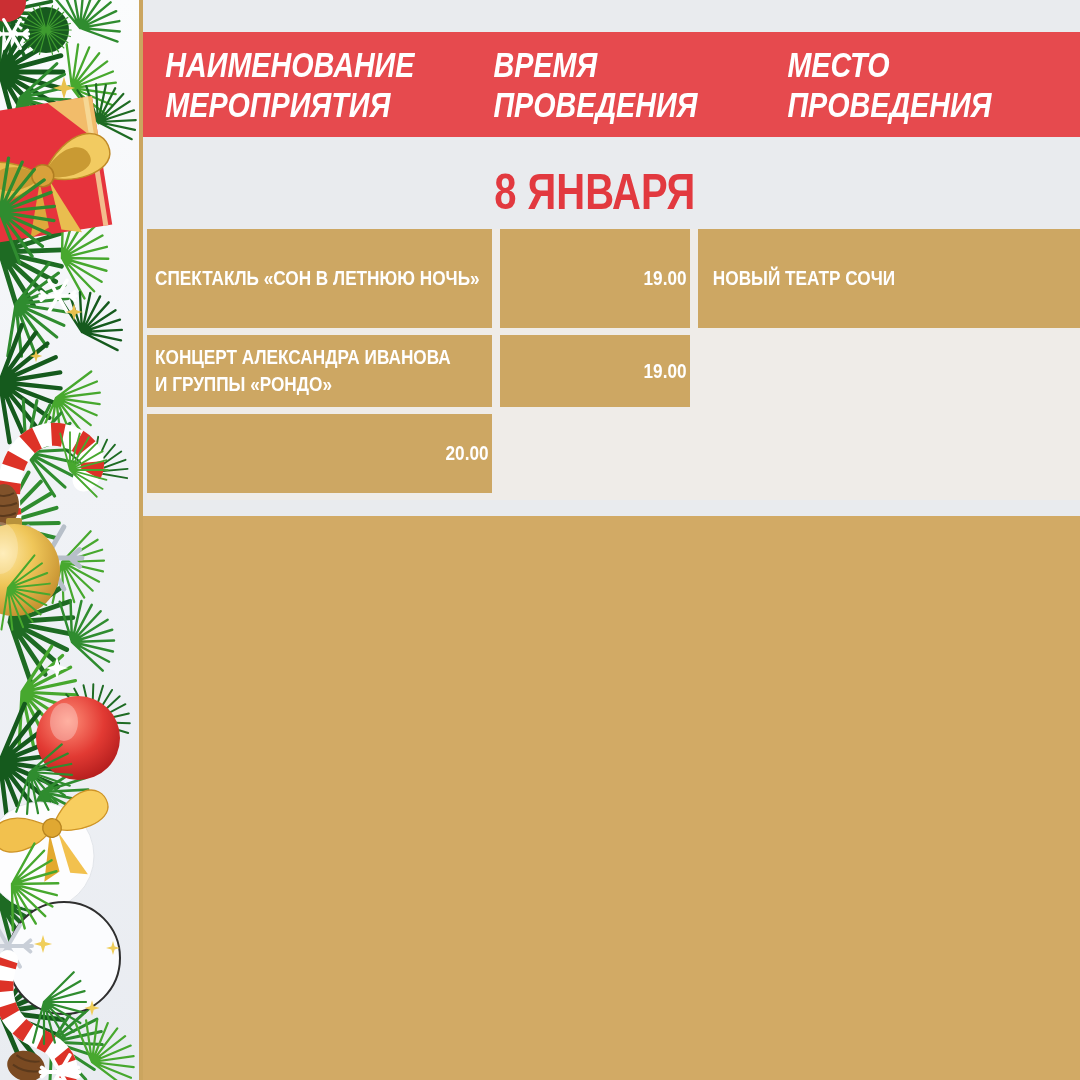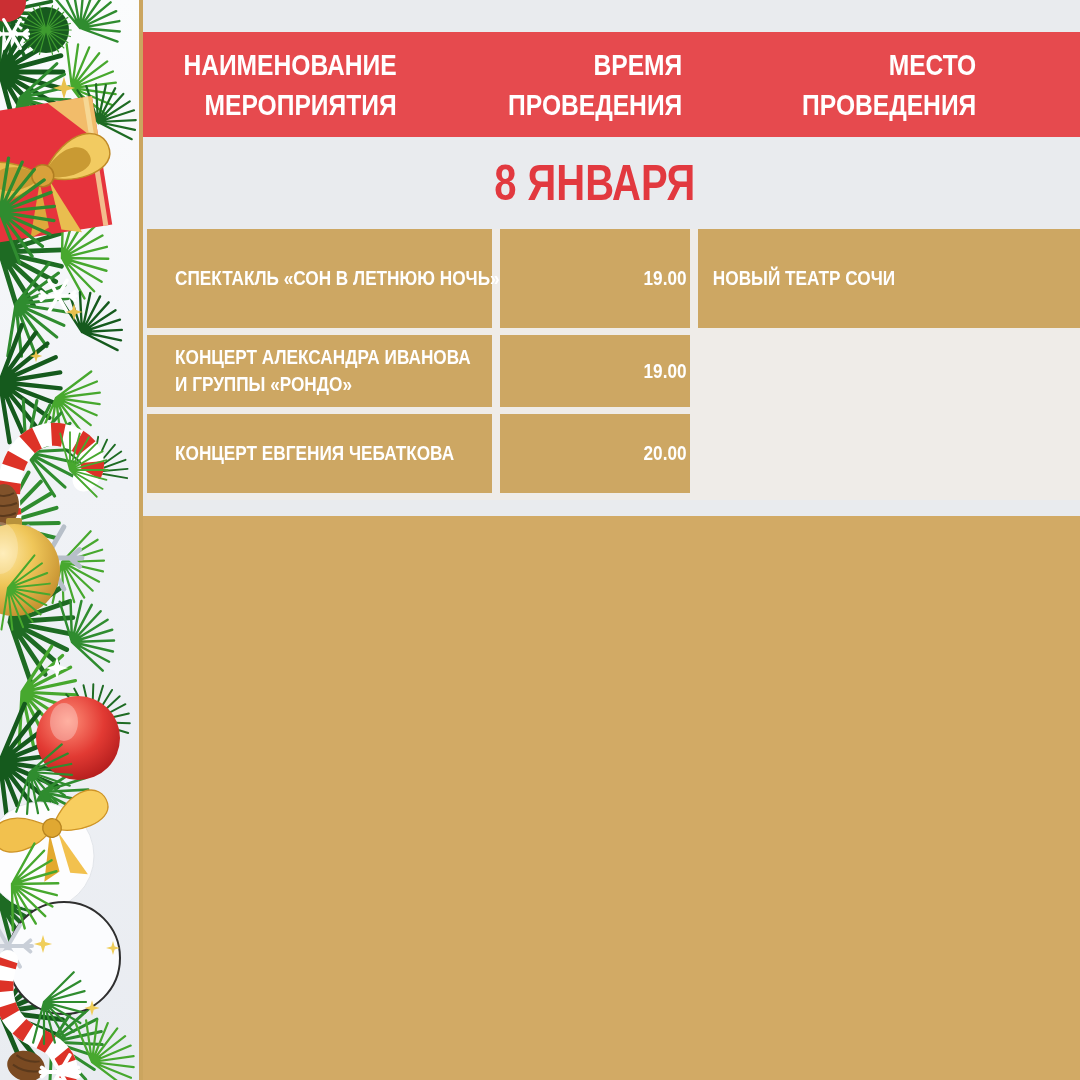--- a/index.html
+++ b/index.html
@@ -17,47 +17,47 @@
     position:absolute;left:139px;top:0;width:4px;height:1080px;background:#CBA55F;
   }
   
   .content{position:absolute;left:143px;top:0;right:0;height:1080px;}
   .red-header{
     position:absolute;left:0;top:32px;width:100%;height:105px;background:#E64A4E;
     display:grid;grid-template-columns:349px 8px 190px 8px 1fr;
   }
   .hcell{
     display:flex;align-items:center;justify-content:center;
-    color:#FFFFFF;font-weight:bold;font-size:30px;line-height:40px;
-    text-align:right;white-space:pre-line;
+    color:#FFFFFF;font-weight:bold;font-size:35px;line-height:40px;
+    text-align:left;white-space:pre-line;font-style:italic;
   }
   .hc1{grid-column:1;padding-right:56px;}
   .hc2{grid-column:3;}
   .hc3{grid-column:5;}
   .cond{display:inline-block;transform:scaleX(0.82);transform-origin:50% 50%;}
   .date-band{
-    position:absolute;left:0;top:137px;width:100%;height:92px;
+    position:absolute;left:0;top:146px;width:100%;height:92px;
     display:grid;grid-template-columns:357px 190px 1fr;
   }
   .date-mid{grid-column:2;display:flex;align-items:center;justify-content:center;}
   .date-text{
     font-size:50px;font-weight:bold;color:#E2393F;white-space:nowrap;
     display:inline-block;transform:scaleX(0.8);transform-origin:50% 50%;
   }
   .rows{
     position:absolute;left:4px;top:229px;right:0;background:#EFECE8;
     display:flex;flex-direction:column;gap:7px;padding-bottom:7px;
   }
   .row{display:grid;grid-template-columns:345px 190px 1fr;column-gap:8px;}
   .r1{height:99px}.r2{height:72px}.r3{height:79px}
   .cell{
     background:#CDA763;color:#FFFFFF;font-weight:bold;
     display:flex;align-items:center;
   }
-  .name-cell{padding-left:28px;font-size:20px;line-height:27px;white-space:pre;}
+  .name-cell{padding-left:8px;font-size:20px;line-height:27px;white-space:pre;}
   .time-cell{justify-content:flex-end;font-size:20px;}
   .venue-cell{justify-content:flex-start;font-size:20px;white-space:nowrap;}
   .condL{display:inline-block;transform:scaleX(0.86);transform-origin:0 50%;}
   .condC{display:inline-block;transform:scaleX(0.86);transform-origin:50% 50%;}
   .bottom-block{
     position:absolute;left:0;top:516px;right:0;height:564px;background:#D2AA65;
   }
 </style>
 </head>
 <body>
@@ -251,23 +251,20 @@
       <div class="row r2">
         <div class="cell name-cell">
           <span class="condL">КОНЦЕРТ АЛЕКСАНДРА ИВАНОВА
 И ГРУППЫ «РОНДО»</span>
         </div>
         <div class="cell time-cell">
           <span class="condC">19.00</span>
         </div>
       </div>
       <div class="row r3">
-        <div class="cell name-cell">
-          <span class="condL">КОНЦЕРТ ЕВГЕНИЯ ЧЕБАТКОВА</span>
-        </div>
         <div class="cell time-cell">
           <span class="condC">20.00</span>
         </div>
       </div>
     </div>
 
     <div class="bottom-block"></div>
   </div>
 </div>
 

